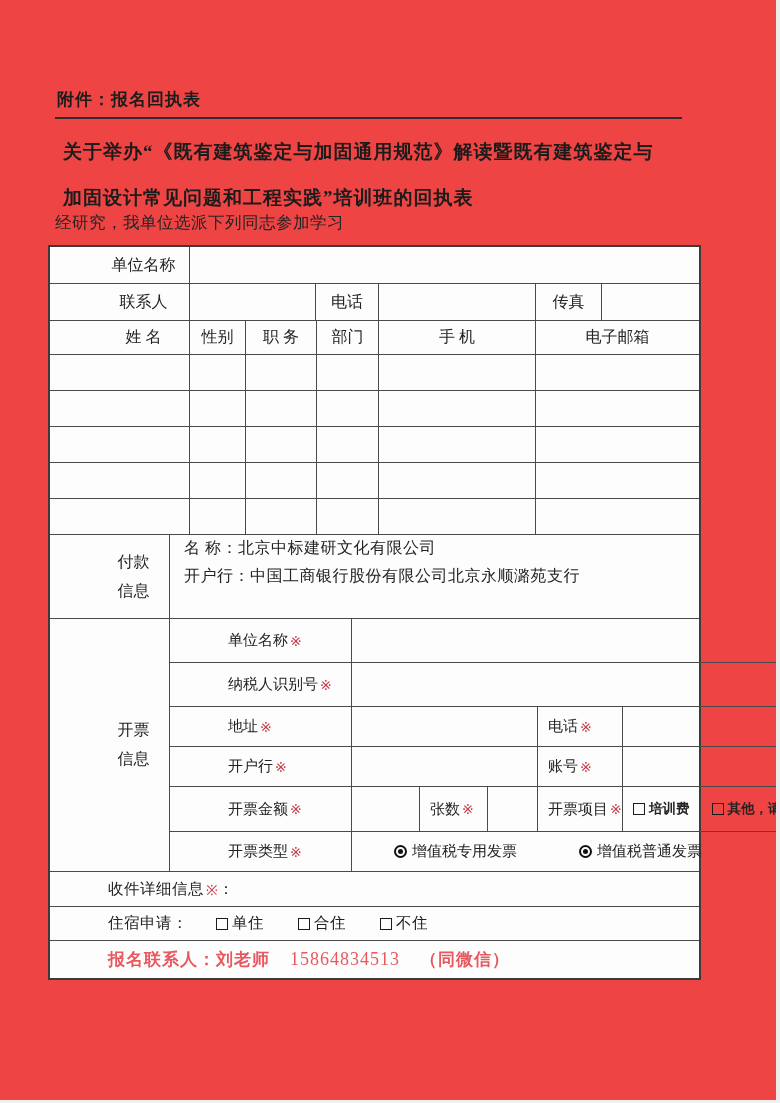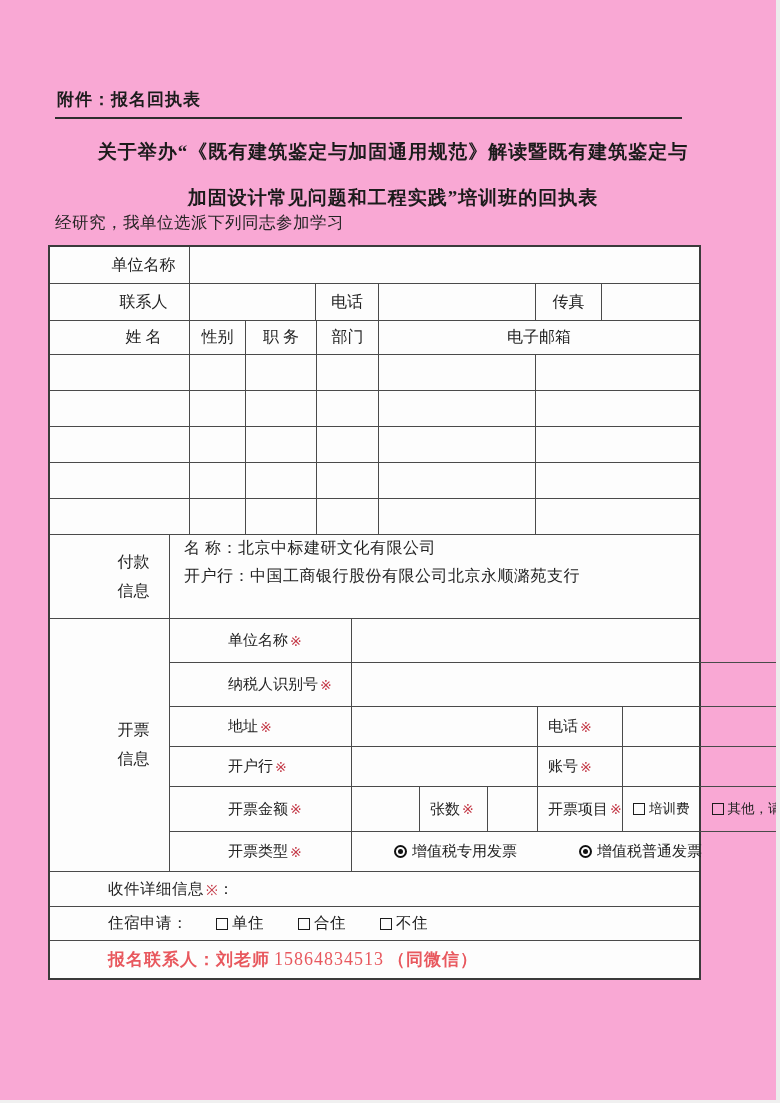--- a/index.html
+++ b/index.html
@@ -1,33 +1,33 @@
 <!DOCTYPE html>
 <html><head>
 <meta charset="utf-8">
 <style>
   * { margin:0; padding:0; box-sizing:border-box; }
   html,body { background:#ffffff; }
   .page {
-    position:relative; width:780px; height:1103px; background:#f9a8d4;
+    position:relative; width:780px; height:1103px; background:#ef4444;
     font-family:"Liberation Sans","DejaVu Sans",sans-serif; color:#222;
     overflow:hidden;
   }
   .scan-edge-r { position:absolute; right:0; top:0; width:4px; height:100%; background:#ececec; }
   .scan-edge-b { position:absolute; left:0; bottom:0; width:100%; height:3px; background:#f0f0f0; }
 
   .hei  { font-family:"Liberation Sans","DejaVu Sans",sans-serif; }
   .song { font-family:"Liberation Serif","DejaVu Serif",serif; }
 
   .title { position:absolute; left:57px; top:88px; font-size:17px; font-weight:700; letter-spacing:1px; color:#1c1c1c; }
   .title-underline { position:absolute; left:55px; top:117px; width:627px; height:2px; background:#2e2e2e; }
 
   .subtitle { position:absolute; left:63px; top:129px; width:660px;
     font-family:"Liberation Serif","DejaVu Serif",serif;
-    font-size:19px; font-weight:700; line-height:46px; letter-spacing:1px; color:#1b1b1b;text-align:center; }
+    font-size:19px; font-weight:700; line-height:46px; letter-spacing:1px; color:#1b1b1b; }
 
   .intro { position:absolute; left:55px; top:212px; font-size:16.5px; color:#242424; letter-spacing:0.5px; }
 
   .tbl { position:absolute; left:48px; top:245px; width:653px; border:2px solid #3b3b3b; background:#fdfdfd; }
   .trow { display:flex; border-top:1.6px solid #4a4a4a; }
   .trow:first-child { border-top:none; }
   .cell { display:flex; align-items:center; justify-content:center;
           border-left:1.6px solid #4a4a4a; font-size:16px; color:#232323; overflow:hidden; }
   .cell:first-child { border-left:none;margin-left:48px; }
   .cell.left { justify-content:flex-start; padding-left:10px; }
@@ -50,28 +50,28 @@
   .sub .cell { font-size:15px; }
   .sh43{height:43px} .sh44{height:44px} .sh40{height:40px} .sh45{height:45px}
 
   .req { color:#c43a48; font-size:14px; margin-left:2px; font-weight:400; }
 
   .cbx { display:inline-block; width:12px; height:12px; border:1.6px solid #1c1c1c; margin-right:4px; vertical-align:-1px; background:transparent; }
   .radio { display:inline-block; width:13px; height:13px; border:2px solid #111; border-radius:50%; position:relative; margin-right:5px; vertical-align:-1px; }
   .radio::after { content:""; position:absolute; left:2px; top:2px; width:5px; height:5px; border-radius:50%; background:#111; }
 
   .opt { display:inline-flex; align-items:center; white-space:nowrap; }
-  .opts-gap > .opt { margin-right:22px; }
+  .opts-gap > .opt { margin-right:22px;font-weight:bold; }
   .radio-cell { gap:62px; justify-content:flex-start; padding-left:42px; }
 
   .full-row { padding-left:9px; font-size:15.5px; letter-spacing:0.5px; }
   .accom .opt { margin-right:34px; font-size:15.5px;text-align:center; }
   .accom .label-gap { margin-right:28px; }
 
-  .footer-row { color:#e8585e; font-weight:700; font-size:17px; letter-spacing:1px; }
+  .footer-row { color:#e8585e; font-weight:700; font-size:17px; letter-spacing:1px;gap:16px; }
   .footer-row .phone { font-family:"Liberation Serif","DejaVu Serif",serif; font-weight:400; font-size:18px; margin:0 4px; letter-spacing:1px; }
 </style>
 </head>
 <body>
 
 <div class="page">
 
   <div class="title hei">附件：报名回执表</div>
   <div class="title-underline"></div>
 
@@ -96,20 +96,21 @@
       <div class="cell c157"></div>
       <div class="cell c66 song">传真</div>
       <div class="cell grow"></div>
     </div>
 
     <div class="trow rh34">
       <div class="cell cA1 song">姓  名</div>
       <div class="cell c56 song">性别</div>
       <div class="cell c71f song">职  务</div>
       <div class="cell c62 song">部门</div>
+      <div class="cell c157 song">手  机</div>
       <div class="cell grow song">电子邮箱</div>
     </div>
 
     <div class="trow rh36">
       <div class="cell cA1"></div>
         <div class="cell c56"></div>
         <div class="cell c71f"></div>
         <div class="cell c62"></div>
         <div class="cell c157"></div>
         <div class="cell grow"></div>

